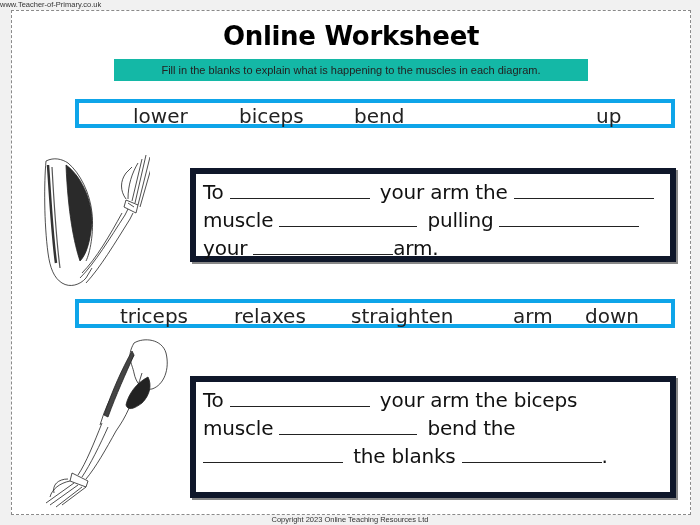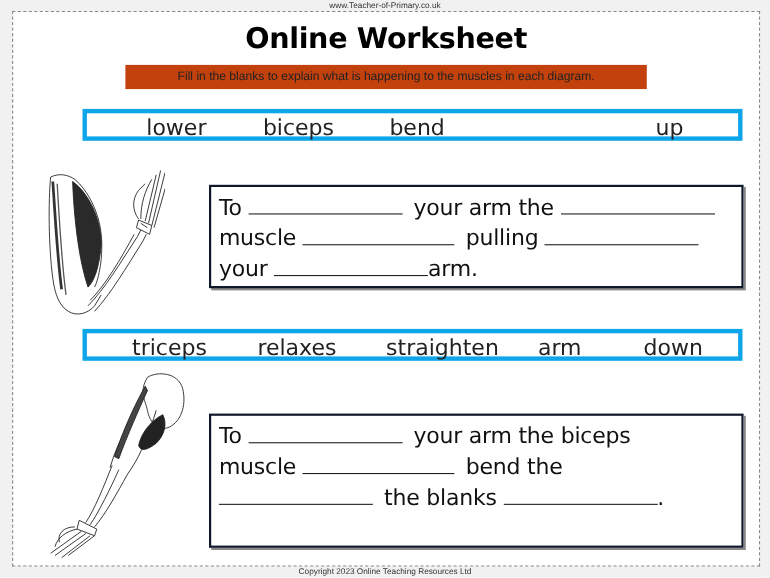--- a/index.html
+++ b/index.html
@@ -5,46 +5,46 @@
     * { box-sizing: border-box; margin: 0; padding: 0; }
     html, body { width: 700px; height: 525px; overflow: hidden; }
     body {
       background: #f1f1f1;
       font-family: "DejaVu Sans", "Liberation Sans", sans-serif;
       color: #111;
       position: relative;
     }
     .site-url {
       position: absolute; top: 0; left: 0; width: 700px; height: 10px;
-      text-align: center; font-size: 7.5px; line-height: 10px; color: #333;
+      text-align: left; font-size: 7.5px; line-height: 10px; color: #333;
       font-family: "Liberation Sans", sans-serif;
     }
     .page {
       position: absolute; left: 11px; top: 10px; width: 680px; height: 505px;
       background: #fff; border: 1px dashed #8a8a8a;
     }
     .title {
       position: absolute; left: 0; top: 10px; width: 678px; text-align: center;
       font-family: "DejaVu Sans", sans-serif; font-weight: bold; font-size: 26px;
       letter-spacing: -0.3px; color: #000; line-height: 30px;
     }
     .instruction {
       position: absolute; left: 102px; top: 48px; width: 474px; height: 22px;
-      background: #c2410c; text-align: center; font-size: 11px; line-height: 22px;
+      background: #14b8a6; text-align: center; font-size: 11px; line-height: 22px;
       color: #222; font-family: "Liberation Sans", sans-serif;
     }
     .word-bank {
       position: absolute; left: 63px; width: 600px; height: 29px;
       border: 4px solid #0ea5e9; display: flex; align-items: center;
       font-family: "DejaVu Sans", sans-serif; font-size: 20px; color: #222;
     }
     .word-bank .word { position: absolute; top: 3px; line-height: 20px; white-space: nowrap; }
     .sentence-box {
       position: absolute; left: 178px; width: 486px;
-      border: 2px solid #0f172a; box-shadow: 2px 2px 0 #888;
+      border: 6px solid #0f172a; box-shadow: 2px 2px 0 #888;
       padding: 4px 6px 0 7px;
       font-family: "DejaVu Sans", sans-serif; font-size: 20px; line-height: 28px;
       color: #111; letter-spacing: -0.2px;
     }
     .line { white-space: nowrap; }
     .blank { display: inline-block; border-bottom: 1.5px solid #222; height: 18px; vertical-align: baseline; margin: 0 4px 0 6px; }
     .diagram { position: absolute; }
   </style>
 </head>
 <body>
@@ -100,21 +100,21 @@
     </div>
     <div class="line">
       <span>your</span><span class="blank" style="width:140px; margin-right:0;"></span><span>arm.</span>
     </div>
   </div>
 
   <div class="word-bank" style="top:288px;">
     <span class="word" style="left:41px;">triceps</span>
     <span class="word" style="left:155px;">relaxes</span>
     <span class="word" style="left:272px;">straighten</span>
-    <span class="word" style="left:410px;text-align:right;">arm</span>
+    <span class="word" style="left:434px;text-align:right;">arm</span>
     <span class="word" style="left:506px;">down</span>
   </div>
 
   <svg class="diagram" style="left:12px; top:322px;" width="150" height="175" viewBox="0 0 150 175">
     <g fill="none" stroke="#222" stroke-width="0.8">
 
       <path d="M110 10 C120 4 138 6 142 20 C146 36 140 52 128 56 C118 58 112 50 110 40 C108 30 102 24 110 10 Z"></path>
 
       <path d="M110 22 C100 40 88 60 80 80 L76 92"></path>
       <path d="M118 40 C112 60 104 80 96 92 L92 98"></path>

